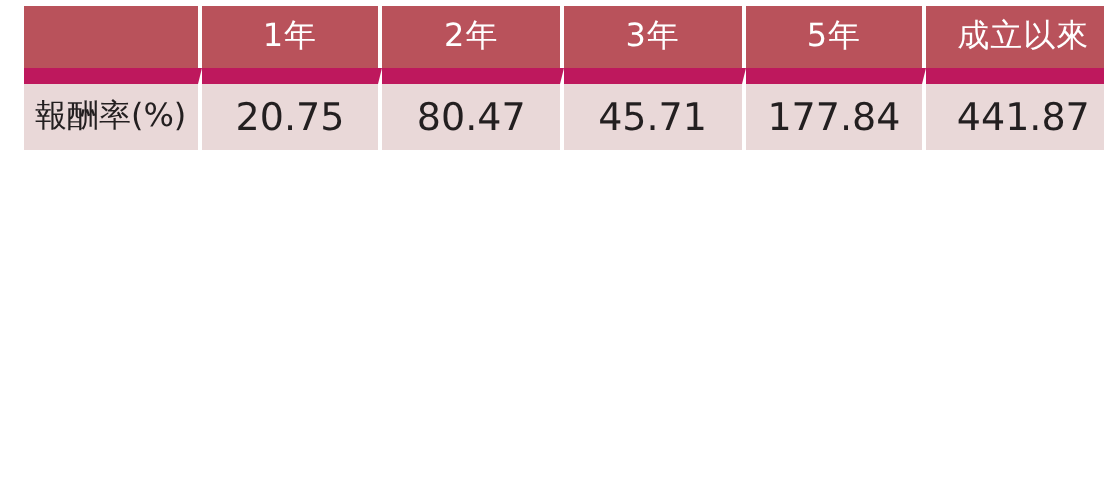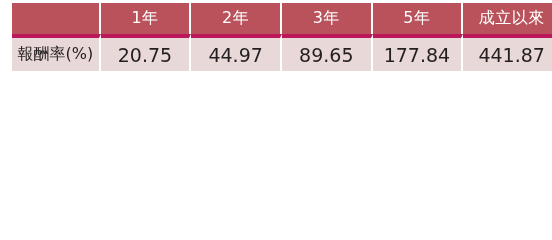--- a/index.html
+++ b/index.html
@@ -49,21 +49,21 @@
     background: #b9525b;
   }
 
   
   .body-row td {
     height: 33px;
     background: #e9d8d8;
     color: #231f20;
     font-size: 19px;
     border-right: 2px solid #ffffff;
-    border-top: 4px solid #be185d;
+    border-top: 8px solid #be185d;
   }
   .body-row td:last-child {
     border-right: none;
   }
   .body-row td.row-label {
     font-size: 16px;
     letter-spacing: 0px;
   }
 
   .col-label { width: 88px; }
@@ -87,19 +87,19 @@
       <td class="corner-cell"></td>
       <td>1年</td>
       <td>2年</td>
       <td>3年</td>
       <td>5年</td>
       <td>成立以來</td>
     </tr>
     <tr class="body-row">
       <td class="row-label">報酬率(%)</td>
       <td>20.75</td>
-      <td>44.97</td>
-      <td>89.65</td>
+      <td>80.47</td>
+      <td>45.71</td>
       <td>177.84</td>
       <td>441.87</td>
     </tr>
   </tbody>
 </table>
 
 </body></html>

